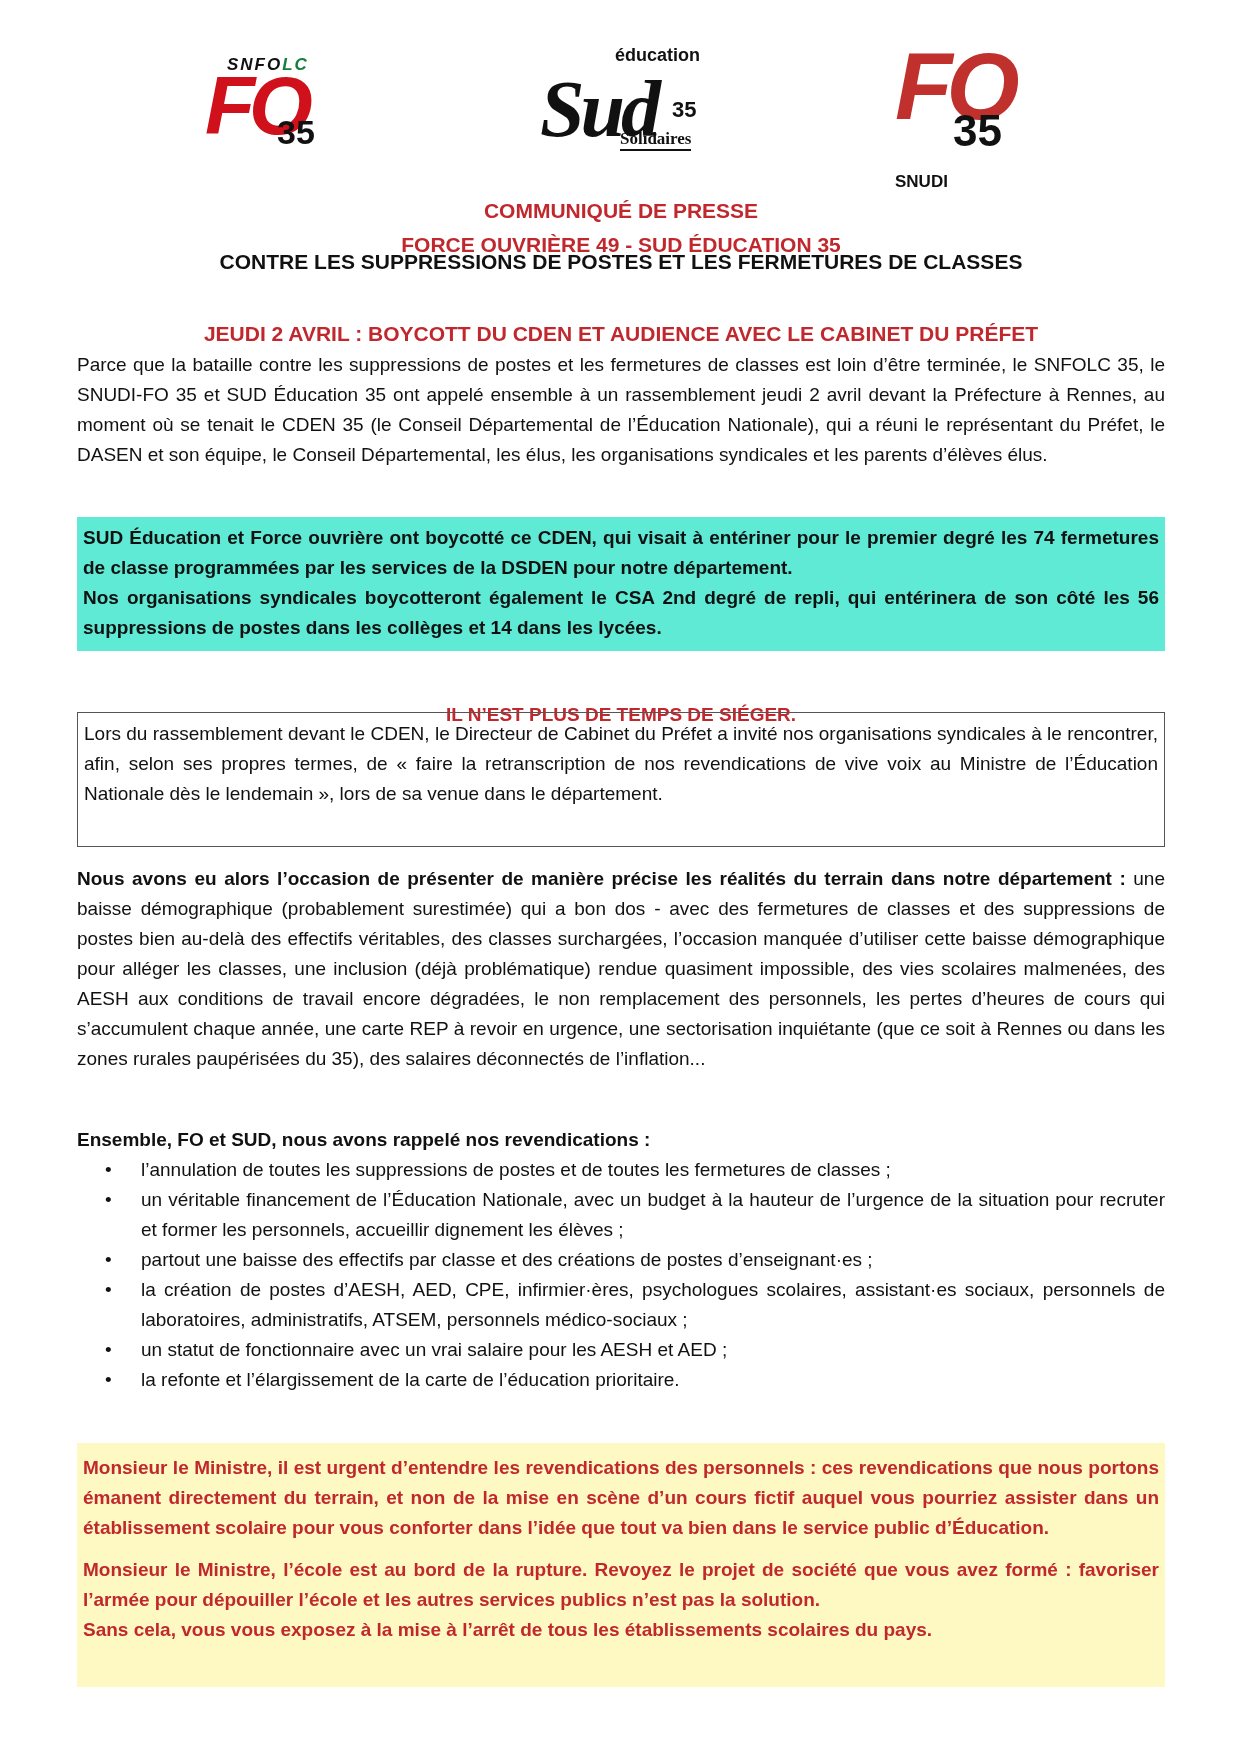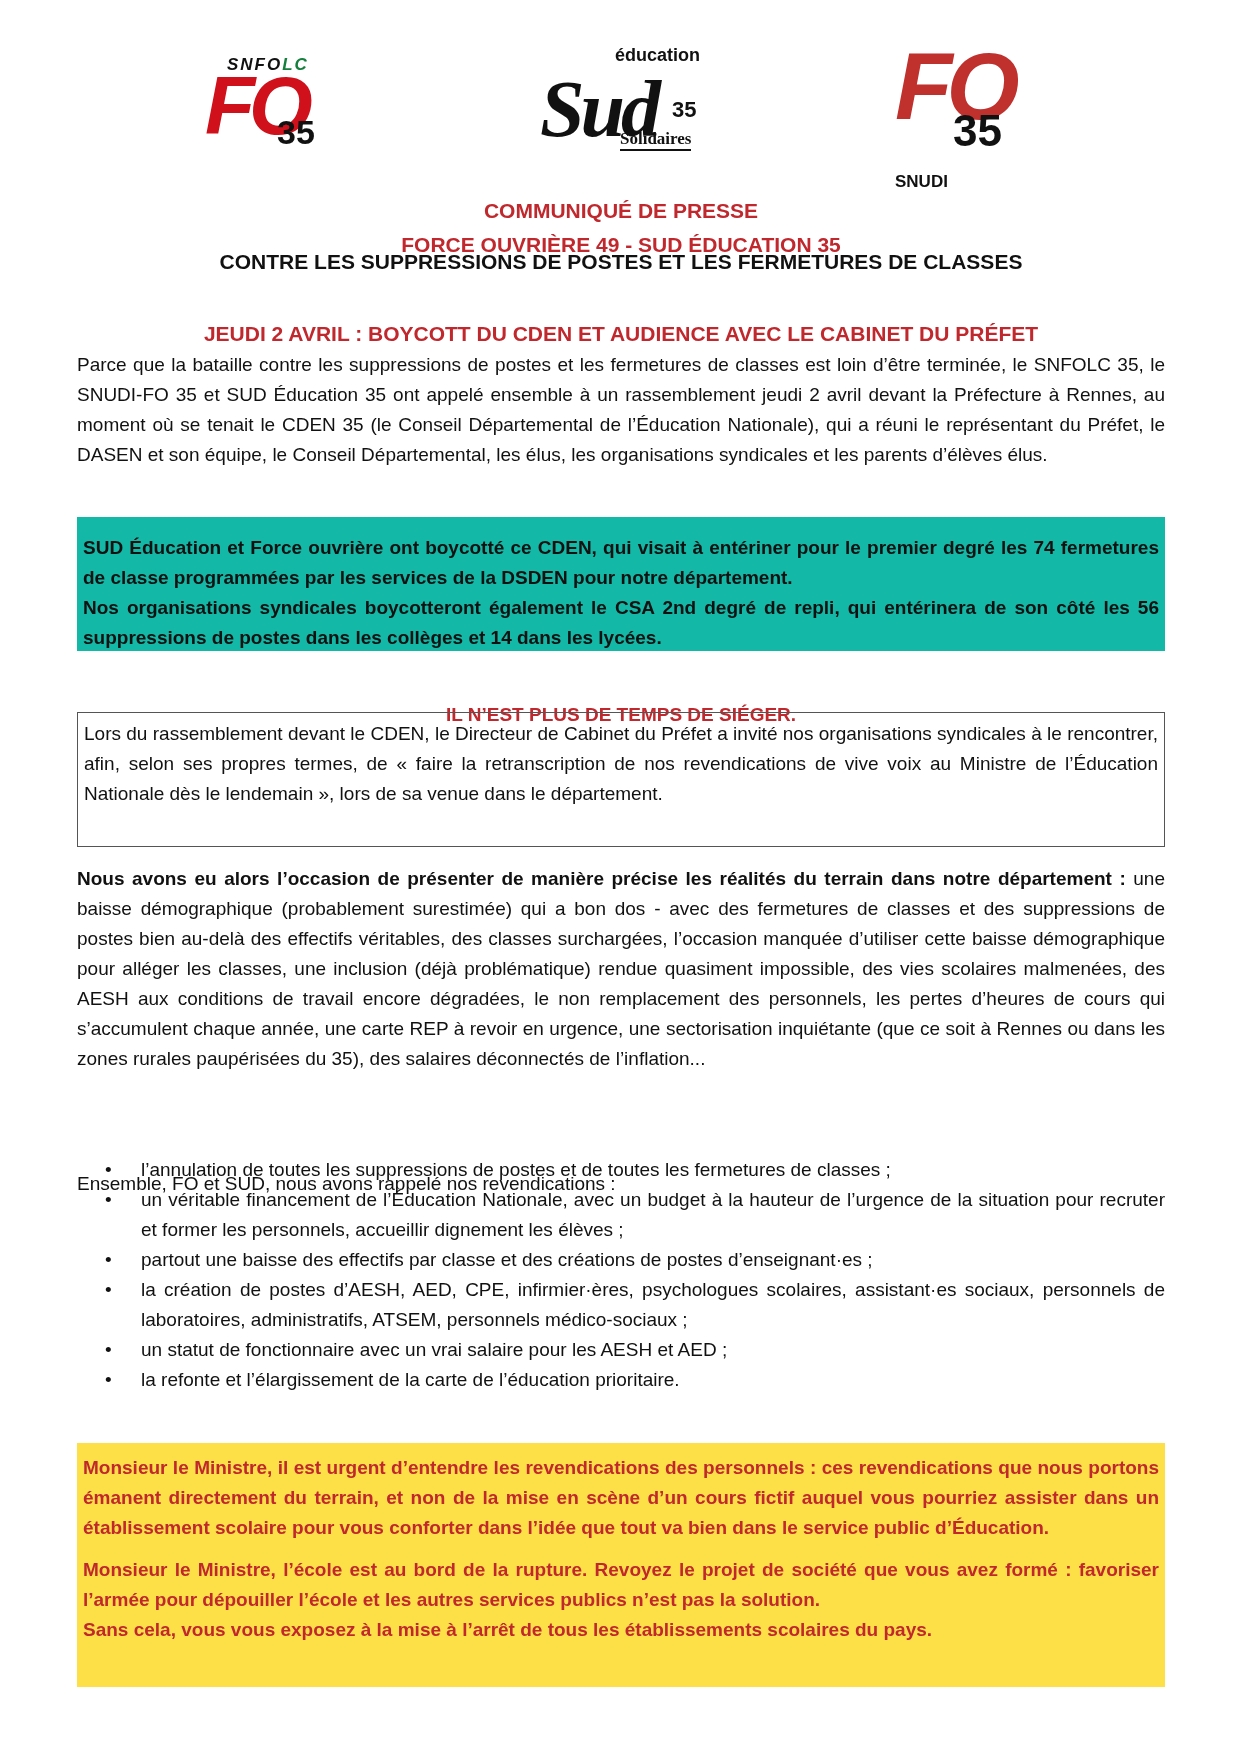--- a/index.html
+++ b/index.html
@@ -20,23 +20,23 @@
   .sud .sol { position:absolute; left:80px; top:84px; font:bold 17px "Liberation Serif", serif; border-bottom:2px solid #111; }
   .fo2 { left:895px; top:0; width:140px; height:120px; }
   .fo2 .big { position:absolute; left:0; top:0; font:italic bold 94px "Liberation Sans", sans-serif; color:#c0302d; letter-spacing:-6px; line-height:94px; }
   .fo2 .snudi { position:absolute; left:0; top:92px; font:bold 17px "Liberation Sans", sans-serif; color:#111;margin-top:40px; }
   .fo2 .num { position:absolute; left:58px; top:66px; font:bold 44px "Liberation Sans", sans-serif; color:#111; }
 
   .h-red { color:#c0282d; font-weight:bold; text-align:center; font-size:21px;margin-top:36px; }
   .h-black { color:#111; font-weight:bold; text-align:center; font-size:21px; }
   .abs { position:absolute; left:0; width:1088px; }
   .body-text { font-size:19px; line-height:30px; text-align:justify; }
-  .pink { background:#14b8a6; padding:16px 6px 8px 6px; box-sizing:border-box; font-weight:bold; }
+  .pink { background:#5eead4; padding:6px 6px 8px 6px; box-sizing:border-box; font-weight:bold; }
   .boxed { border:1.5px solid #555; padding:6px 6px; box-sizing:border-box; }
-  .gray { background:#fde047; padding:10px 6px; box-sizing:border-box; color:#c0282d; font-weight:bold; }
+  .gray { background:#fef9c3; padding:10px 6px; box-sizing:border-box; color:#c0282d; font-weight:bold; }
   .gray p { margin:0 0 12px 0; }
   .gray p:last-child { margin:0; }
   ul.claims { margin:0; padding:0; list-style:none; }
   ul.claims li { position:relative; padding-left:64px; }
   ul.claims li .bullet { position:absolute; left:28px; top:0; }
   b { font-weight:bold; }
 </style>
 </head>
 <body>
 
@@ -71,21 +71,21 @@
     <div>SUD Éducation et Force ouvrière ont boycotté ce CDEN, qui visait à entériner pour le premier degré les 74 fermetures de classe programmées par les services de la DSDEN pour notre département.</div>
     <div>Nos organisations syndicales boycotteront également le CSA 2nd degré de repli, qui entérinera de son côté les 56 suppressions de postes dans les collèges et 14 dans les lycées.</div>
   </div>
 
   <div class="abs h-red" style="top:668px;font-size:19px;">IL N’EST PLUS DE TEMPS DE SIÉGER.</div>
 
   <div class="abs body-text boxed" style="top:712px;height:135px;">Lors du rassemblement devant le CDEN, le Directeur de Cabinet du Préfet a invité nos organisations syndicales à le rencontrer, afin, selon ses propres termes, de « faire la retranscription de nos revendications de vive voix au Ministre de l’Éducation Nationale dès le lendemain », lors de sa venue dans le département.</div>
 
   <div class="abs body-text" style="top:864px;"><b>Nous avons eu alors l’occasion de présenter de manière précise les réalités du terrain dans notre département :</b><span> une baisse démographique (probablement surestimée) qui a bon dos - avec des fermetures de classes et des suppressions de postes bien au-delà des effectifs véritables, des classes surchargées, l’occasion manquée d’utiliser cette baisse démographique pour alléger les classes, une inclusion (déjà problématique) rendue quasiment impossible, des vies scolaires malmenées, des AESH aux conditions de travail encore dégradées, le non remplacement des personnels, les pertes d’heures de cours qui s’accumulent chaque année, une carte REP à revoir en urgence, une sectorisation inquiétante (que ce soit à Rennes ou dans les zones rurales paupérisées du 35), des salaires déconnectés de l’inflation...</span></div>
 
-  <div class="abs body-text" style="top:1125px;font-weight:normal;margin-top:44px;">Ensemble, FO et SUD, nous avons rappelé nos revendications :</div>
+  <div class="abs body-text" style="top:1125px;font-weight:bold;">Ensemble, FO et SUD, nous avons rappelé nos revendications :</div>
   <ul class="abs body-text claims" style="top:1155px;">
     <li><span class="bullet">•</span><span>l’annulation de toutes les suppressions de postes et de toutes les fermetures de classes ;</span></li>
     <li><span class="bullet">•</span><span>un véritable financement de l’Éducation Nationale, avec un budget à la hauteur de l’urgence de la situation pour recruter et former les personnels, accueillir dignement les élèves ;</span></li>
     <li><span class="bullet">•</span><span>partout une baisse des effectifs par classe et des créations de postes d’enseignant·es ;</span></li>
     <li><span class="bullet">•</span><span>la création de postes d’AESH, AED, CPE, infirmier·ères, psychologues scolaires, assistant·es sociaux, personnels de laboratoires, administratifs, ATSEM, personnels médico-sociaux ;</span></li>
     <li><span class="bullet">•</span><span>un statut de fonctionnaire avec un vrai salaire pour les AESH et AED ;</span></li>
     <li><span class="bullet">•</span><span>la refonte et l’élargissement de la carte de l’éducation prioritaire.</span></li>
   </ul>
 
   <div class="abs body-text gray" style="top:1443px;height:244px;">

